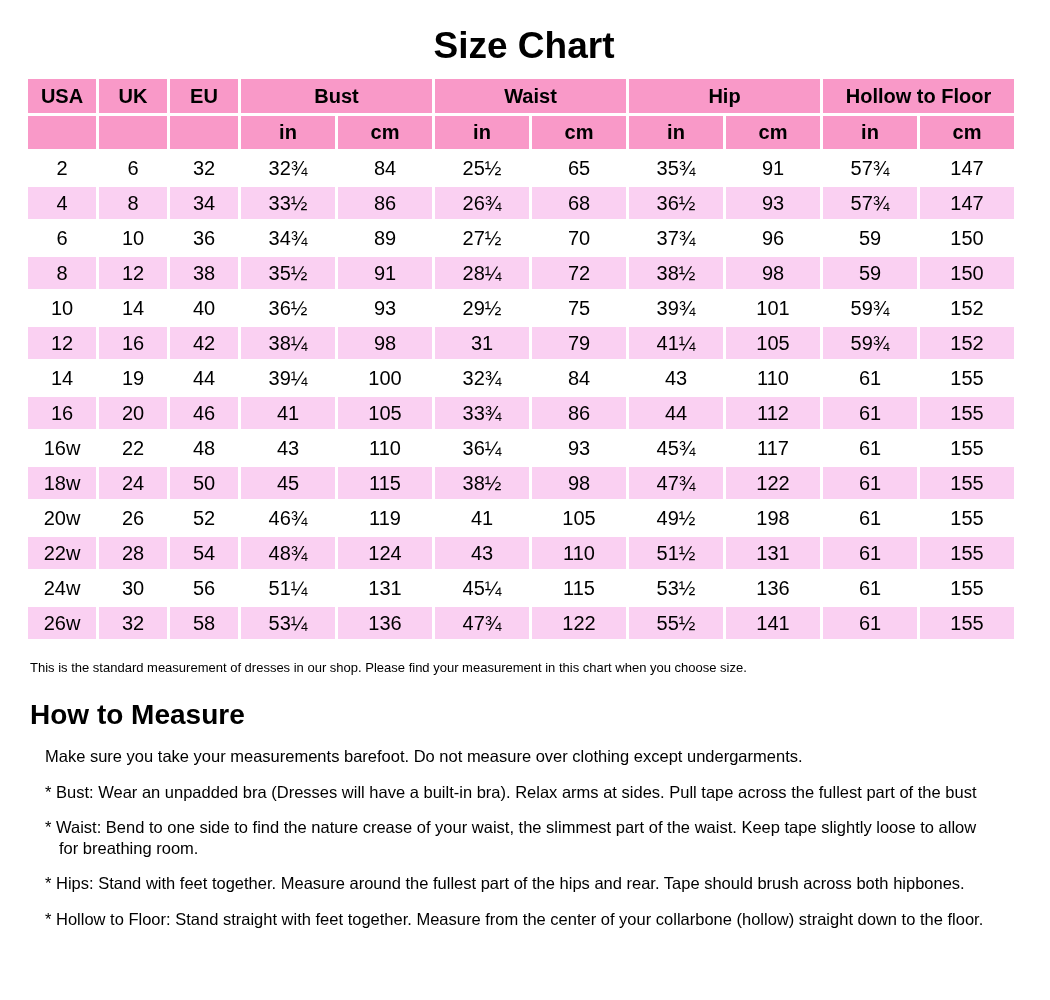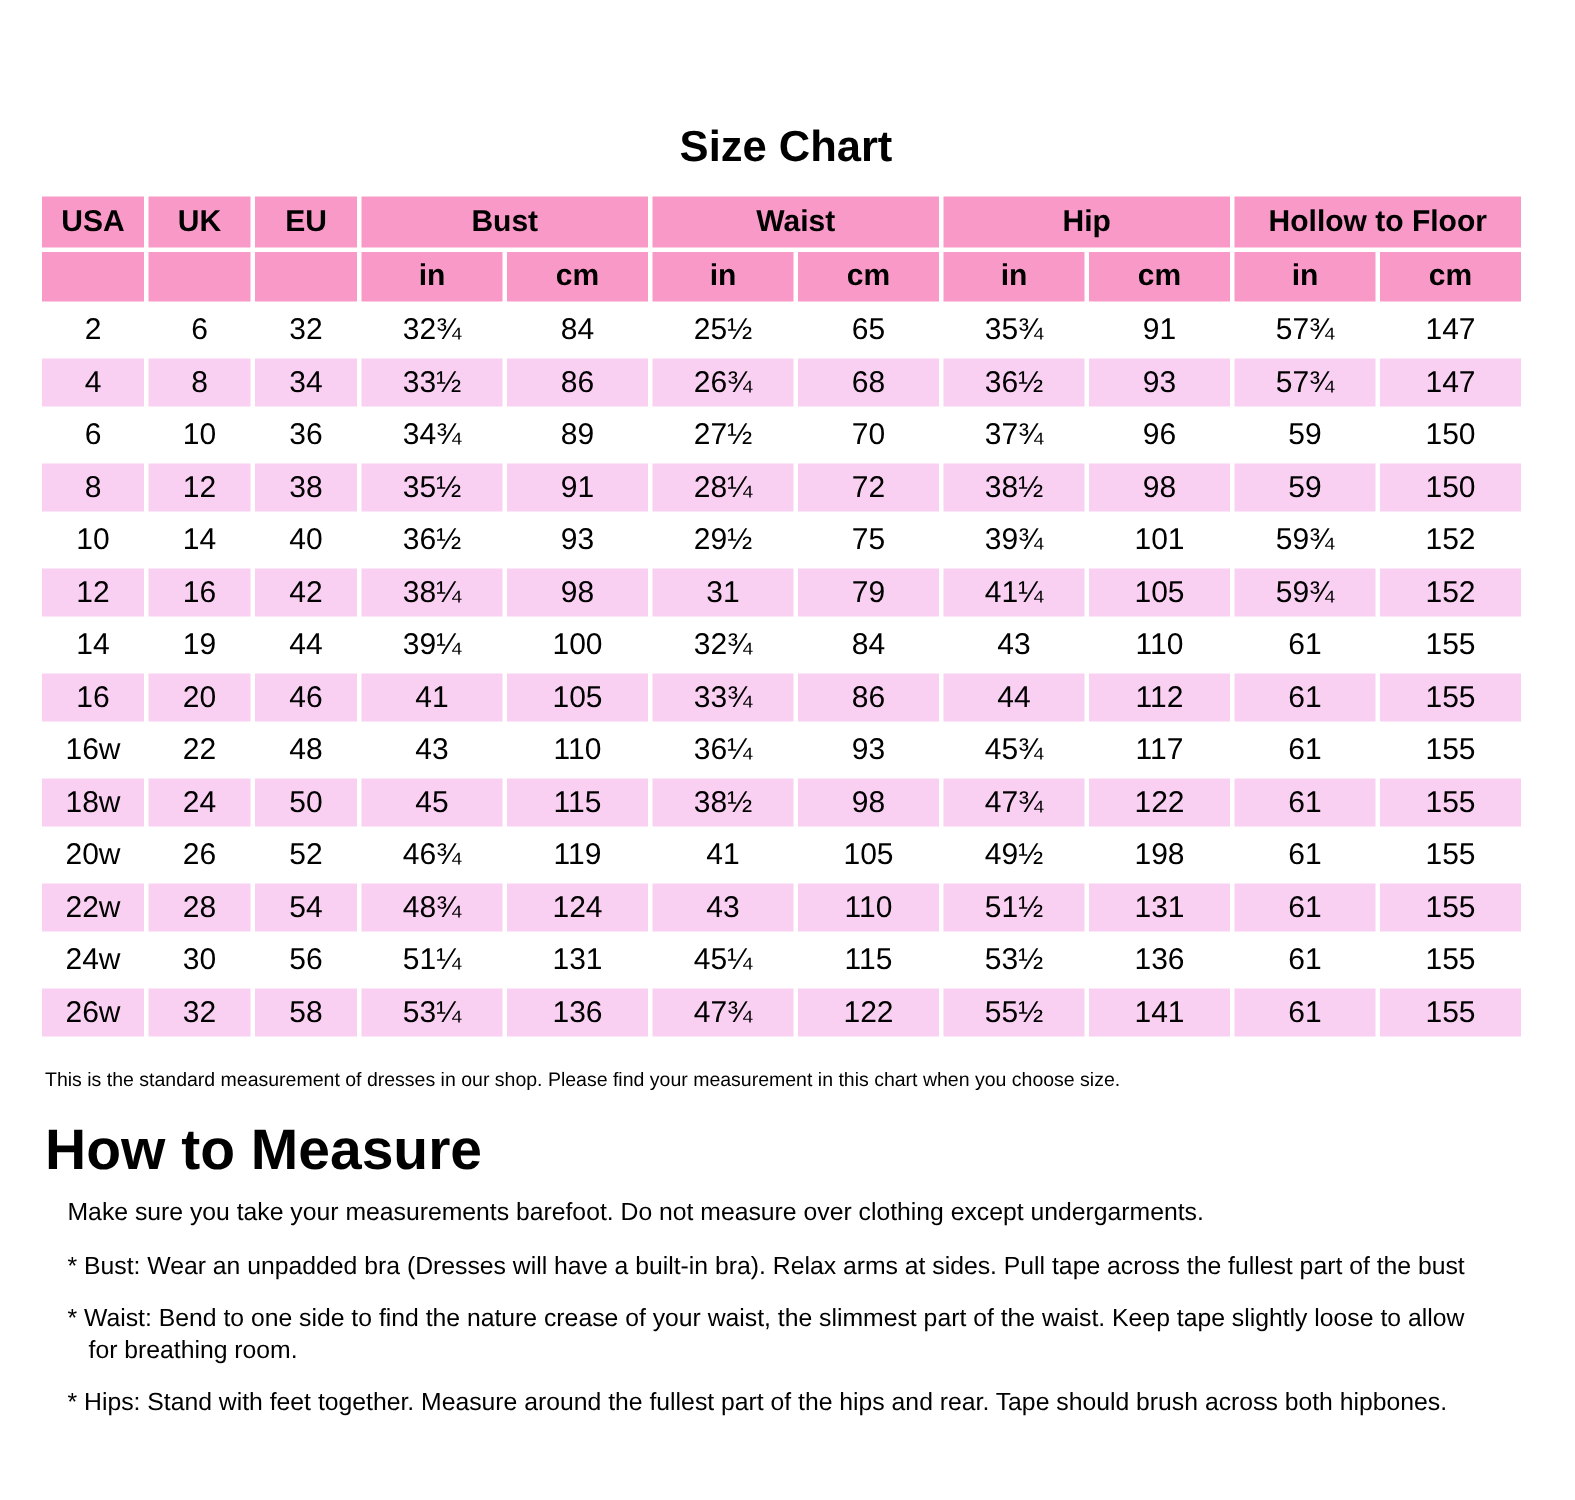--- a/index.html
+++ b/index.html
@@ -7,22 +7,22 @@
     --row-pink:#FAD0F2;
     --row-white:#FFFFFF;
     --text:#000000;
   }
   *{box-sizing:border-box;}
   html,body{margin:0;padding:0;background:#fff;}
   body{font-family:"Liberation Sans", sans-serif; color:var(--text);}
   .page{position:relative; width:1050px; height:1000px; background:#fff; overflow:hidden;}
 
   .title{
-    margin:0; padding-top:82px; margin-left:28px; width:992px;
-    text-align:center; font-size:29px; font-weight:bold; line-height:32px;
+    margin:0; padding-top:30px; margin-left:28px; width:992px;
+    text-align:center; font-size:37px; font-weight:bold; line-height:32px;
   }
 
   table.size-chart{
     margin:14px 0 0 25px;
     border-collapse:separate;
     border-spacing:3px;
     table-layout:fixed;
   }
   table.size-chart col.narrow{width:68px;}
   table.size-chart col.wide{width:94px;}
@@ -38,21 +38,21 @@
   }
   table.size-chart tr.pink td{background:var(--row-pink);}
 
   .notes{
     margin:13px 0 0 30px; width:985px;
     font-size:13px; line-height:26px;
   }
 
   .measure-heading{
     margin:18px 0 5px 30px;
-    font-size:38px; font-weight:bold; line-height:32px;
+    font-size:28px; font-weight:bold; line-height:32px;
   }
   .measure{
     margin:0 0 0 30px; width:985px;
     font-size:16.5px; line-height:20.5px;
   }
   .measure p{margin:15px;}
   .measure p.bullet{padding-left:14px; text-indent:-14px;}
 </style>
 </head>
 <body>
@@ -289,15 +289,16 @@
     <div>This is the standard measurement of dresses in our shop. Please find your measurement in this chart when you choose size.</div>
   </div>
 
   <h2 class="measure-heading">How to Measure</h2>
 
   <div class="measure">
     <p>Make sure you take your measurements barefoot. Do not measure over clothing except undergarments.</p>
     <p class="bullet">* Bust: Wear an unpadded bra (Dresses will have a built-in bra). Relax arms at sides. Pull tape across the fullest part of the bust</p>
     <p class="bullet">* Waist: Bend to one side to find the nature crease of your waist, the slimmest part of the waist. Keep tape slightly loose to allow for breathing room.</p>
     <p class="bullet">* Hips: Stand with feet together. Measure around the fullest part of the hips and rear. Tape should brush across both hipbones.</p>
+    <p class="bullet">* Hollow to Floor: Stand straight with feet together. Measure from the center of your collarbone (hollow) straight down to the floor.</p>
   </div>
 
 </div>
 
 </body></html>

